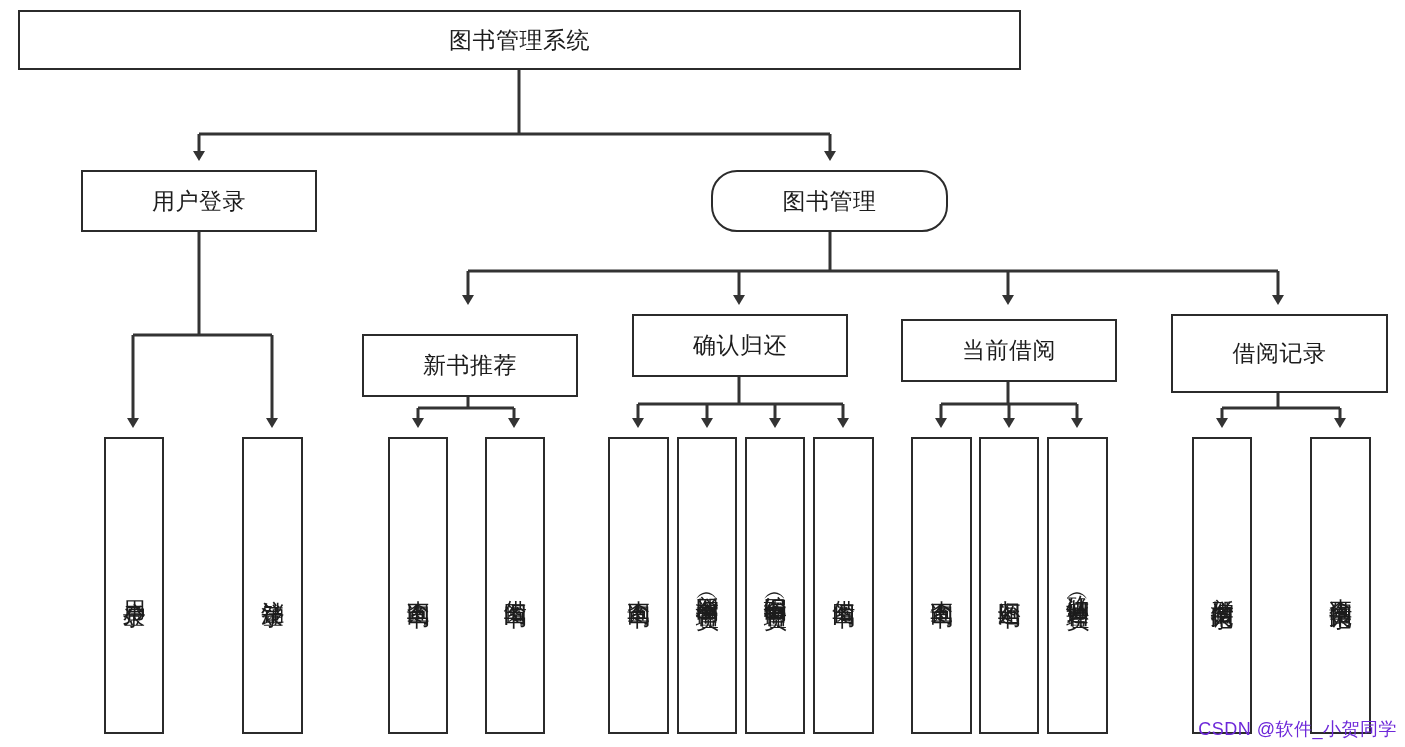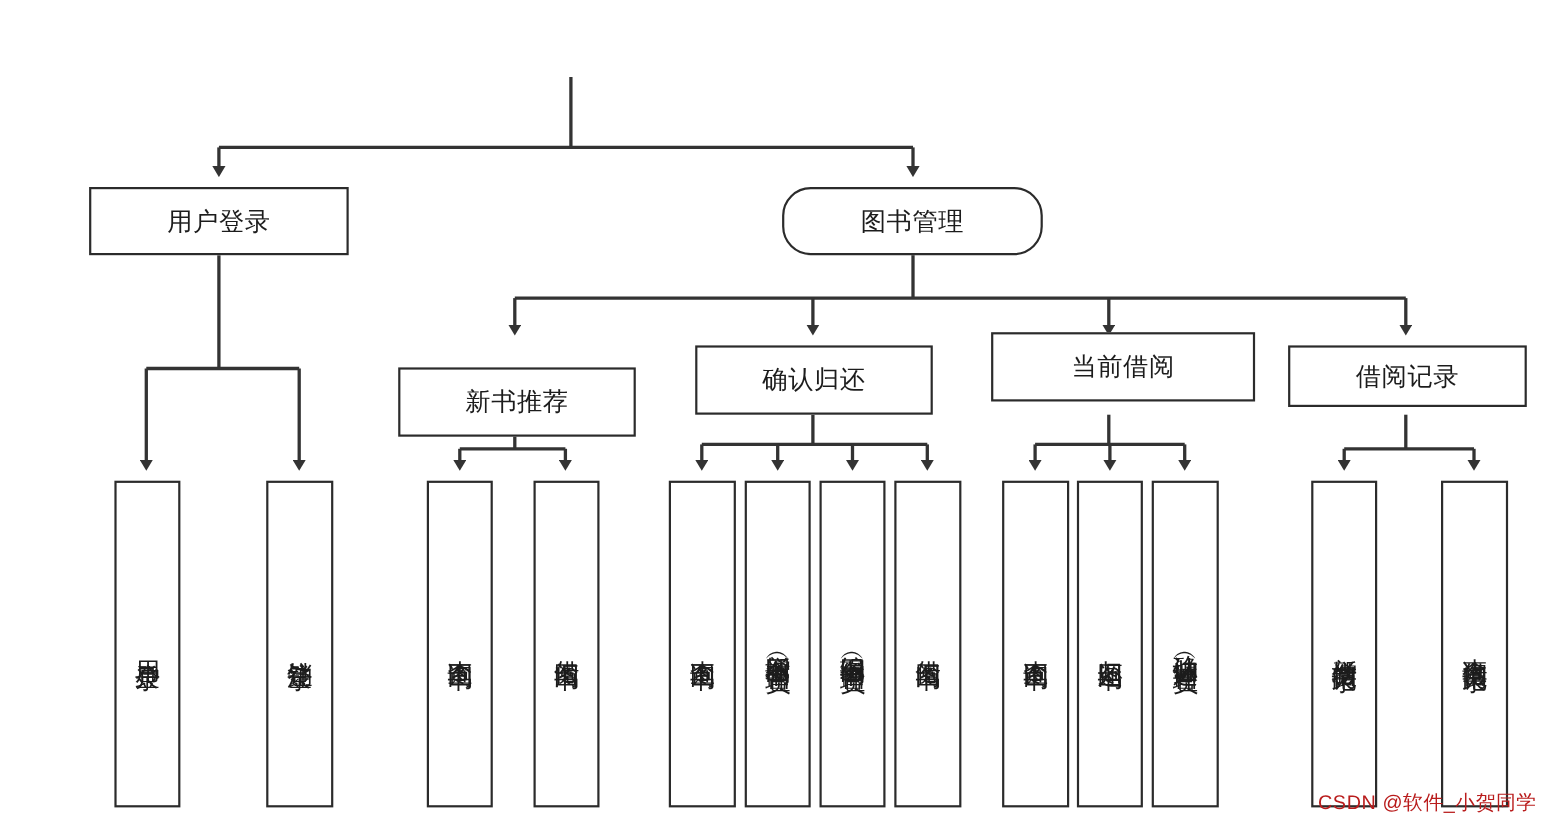--- a/index.html
+++ b/index.html
@@ -56,21 +56,21 @@
     line-height: 1.28;
     letter-spacing: 2px;
     white-space: normal;
     max-height: 100%;
   }
   .watermark {
     position: absolute;
     right: 8px;
     bottom: 6px;
     font-size: 18px;
-    color: #b91c1c;
+    color: #6d28d9;
     letter-spacing: 0.5px;
     z-index: 3;
     white-space: nowrap;
   }
 </style>
 </head>
 <body>
 
 <div id="canvas">
 
@@ -115,38 +115,41 @@
     <path d="M941,404 L941,419" stroke="#333333" stroke-width="3" fill="none" marker-end="url(#arrow)"></path>
     <path d="M1009,404 L1009,419" stroke="#333333" stroke-width="3" fill="none" marker-end="url(#arrow)"></path>
     <path d="M1077,404 L1077,419" stroke="#333333" stroke-width="3" fill="none" marker-end="url(#arrow)"></path>
 
     <path d="M1278,377 L1278,408" stroke="#333333" stroke-width="3" fill="none"></path>
     <path d="M1222,408 L1340,408" stroke="#333333" stroke-width="3" fill="none"></path>
     <path d="M1222,408 L1222,419" stroke="#333333" stroke-width="3" fill="none" marker-end="url(#arrow)"></path>
     <path d="M1340,408 L1340,419" stroke="#333333" stroke-width="3" fill="none" marker-end="url(#arrow)"></path>
   </svg>
 
+  <div class="node" style="left:18px; top:10px; width:1003px; height:60px;">
+    <span class="label">图书管理系统</span>
+  </div>
 
   <div class="node" style="left:81px; top:170px; width:236px; height:62px;">
     <span class="label">用户登录</span>
   </div>
   <div class="node" style="left:711px; top:170px; width:237px; height:62px;border-radius:26px;">
     <span class="label">图书管理</span>
   </div>
 
   <div class="node" style="left:362px; top:314px; width:216px; height:63px;margin-top:20px;">
     <span class="label">新书推荐</span>
   </div>
   <div class="node" style="left:632px; top:314px; width:216px; height:63px;">
     <span class="label">确认归还</span>
   </div>
-  <div class="node" style="left:901px; top:302px; width:240px; height:63px;text-align:right;">
+  <div class="node" style="left:901px; top:319px; width:216px; height:63px;text-align:right;">
     <span class="label">当前借阅</span>
   </div>
-  <div class="node" style="left:1171px; top:314px; width:217px; height:56px;">
+  <div class="node" style="left:1171px; top:314px; width:217px; height:79px;">
     <span class="label">借阅记录</span>
   </div>
 
   <div class="node leaf" style="left:104px; top:437px; width:60px; height:297px;">
     <span class="label">用户登录</span>
   </div>
   <div class="node leaf" style="left:242px; top:437px; width:61px; height:297px;">
     <span class="label">注销登录</span>
   </div>
 

